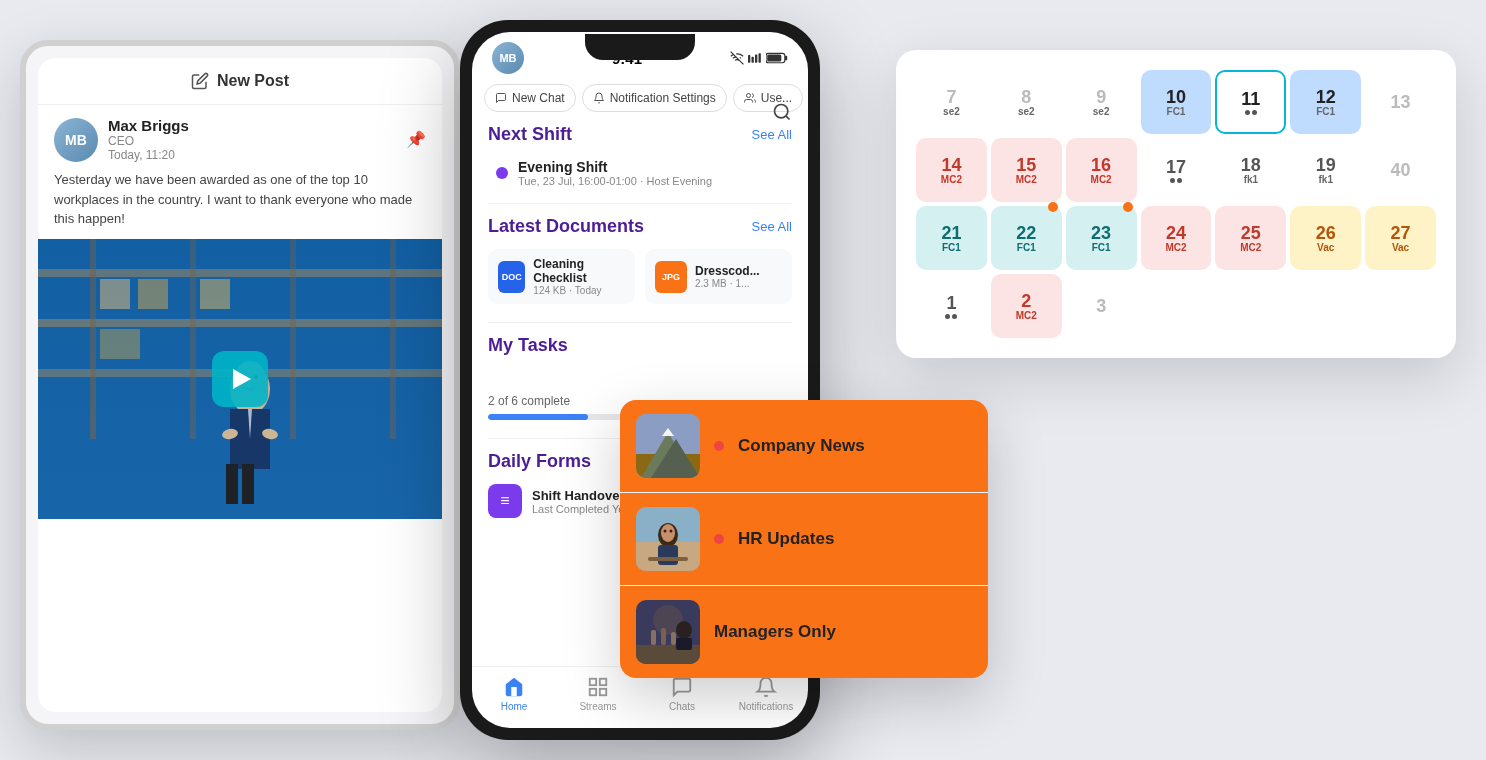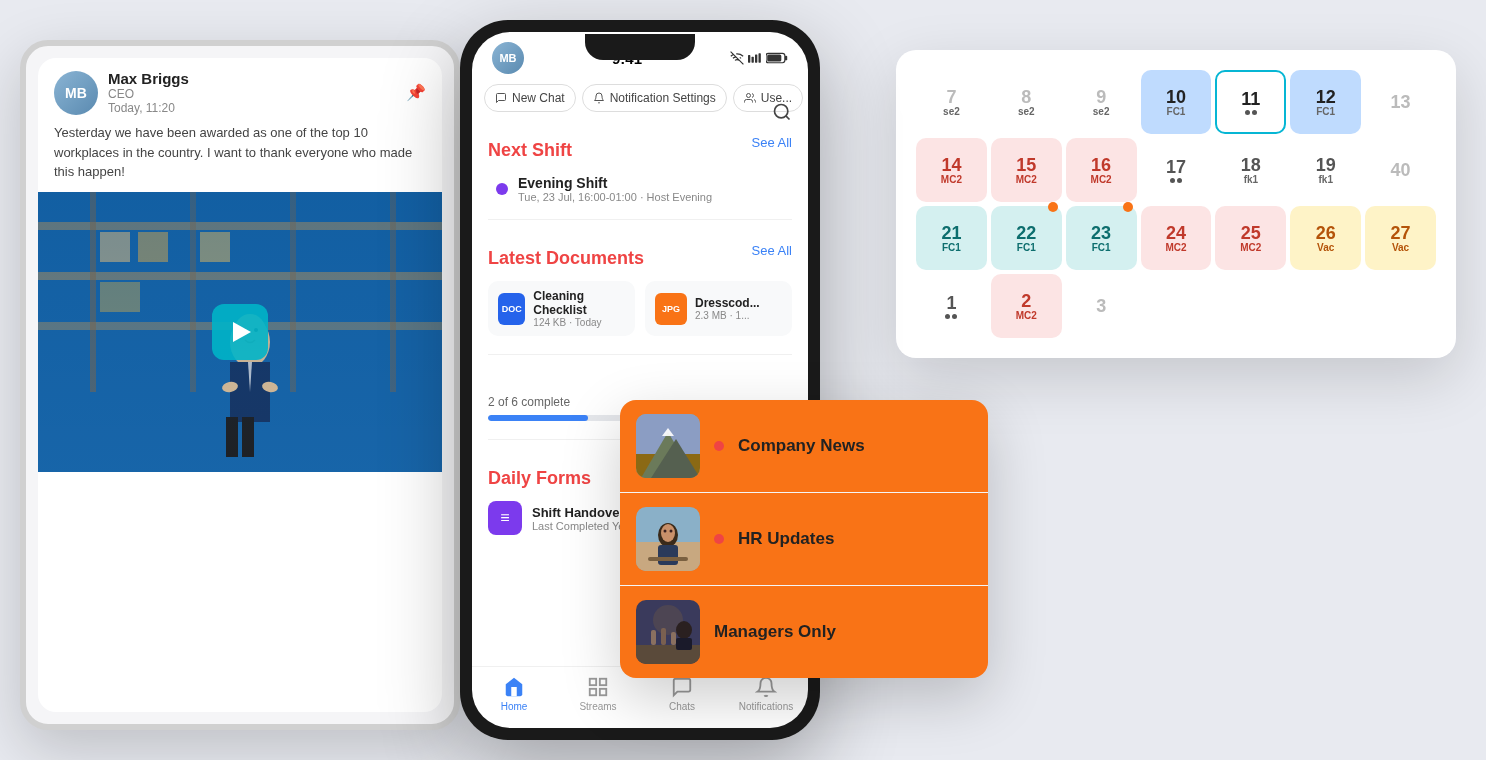--- a/index.html
+++ b/index.html
@@ -252,22 +252,21 @@
     .phone-header-row {
       display: flex;
       align-items: center;
       padding: 4px 16px 6px;
       justify-content: space-between;
     }
 
     .phone-section-title {
       font-size: 18px;
       font-weight: 700;
-      color: #ef4444;
-      margin-top: 16px;
+      color: #4c1d95;
     }
 
     .see-all {
       font-size: 13px;
       color: #3b82f6;
       cursor: pointer;
     }
 
     .shift-item {
       display: flex;
@@ -539,20 +538,27 @@
     .cal-cell.vac .cal-num { color: #b45309; }
     .cal-cell.vac .cal-label { color: #b45309; }
   </style>
 </head>
 <body>
 
 <div class="scene">
 
   <div class="tablet">
     <div class="tablet-inner">
+      <div class="tablet-new-post">
+        <svg class="edit-icon" viewBox="0 0 24 24" fill="none" stroke="currentColor" stroke-width="2">
+          <path d="M11 4H4a2 2 0 0 0-2 2v14a2 2 0 0 0 2 2h14a2 2 0 0 0 2-2v-7"></path>
+          <path d="M18.5 2.5a2.121 2.121 0 0 1 3 3L12 15l-4 1 1-4 9.5-9.5z"></path>
+        </svg>
+        <span>New Post</span>
+      </div>
 
       <div class="post-header">
         <div class="post-avatar">
           <div class="post-avatar-inner">MB</div>
         </div>
         <div class="post-meta">
           <div class="post-author">Max Briggs</div>
           <div class="post-role">CEO</div>
           <div class="post-time">Today, 11:20</div>
         </div>
@@ -693,20 +699,23 @@
           <div class="doc-icon orange">JPG</div>
           <div>
             <div class="doc-name">Dresscod...</div>
             <div class="doc-meta">2.3 MB · 1...</div>
           </div>
         </div>
       </div>
 
       <div class="phone-divider"></div>
 
+      <div class="phone-header-row">
+        <span class="phone-section-title">My Tasks</span>
+      </div>
       <div class="tasks-progress">
         <div class="tasks-label">2 of 6 complete</div>
         <div class="progress-bar-bg">
           <div class="progress-bar-fill" style="width:33%"></div>
         </div>
       </div>
 
       <div class="phone-divider"></div>
 
       <div class="phone-header-row">

